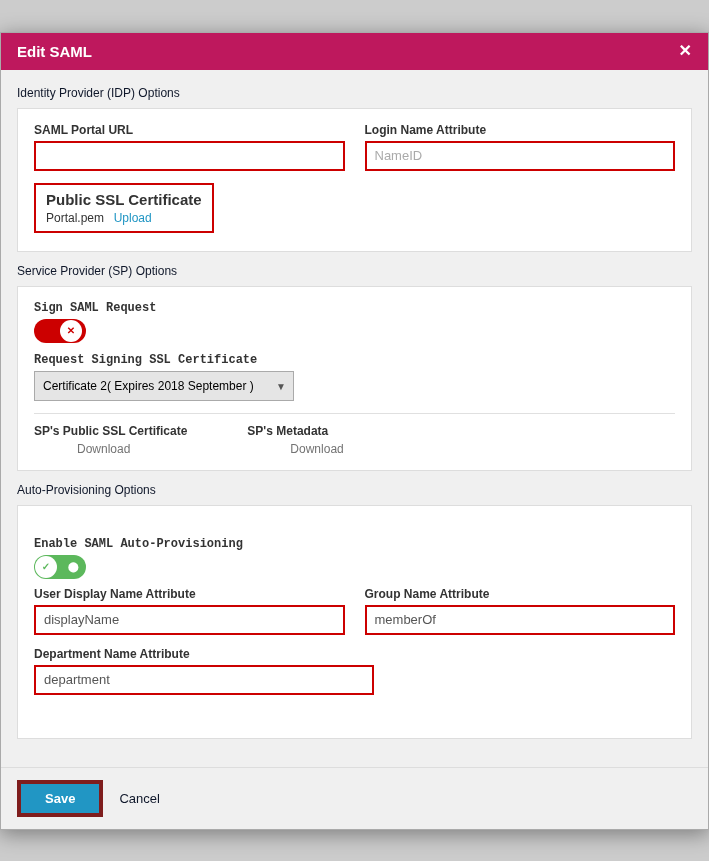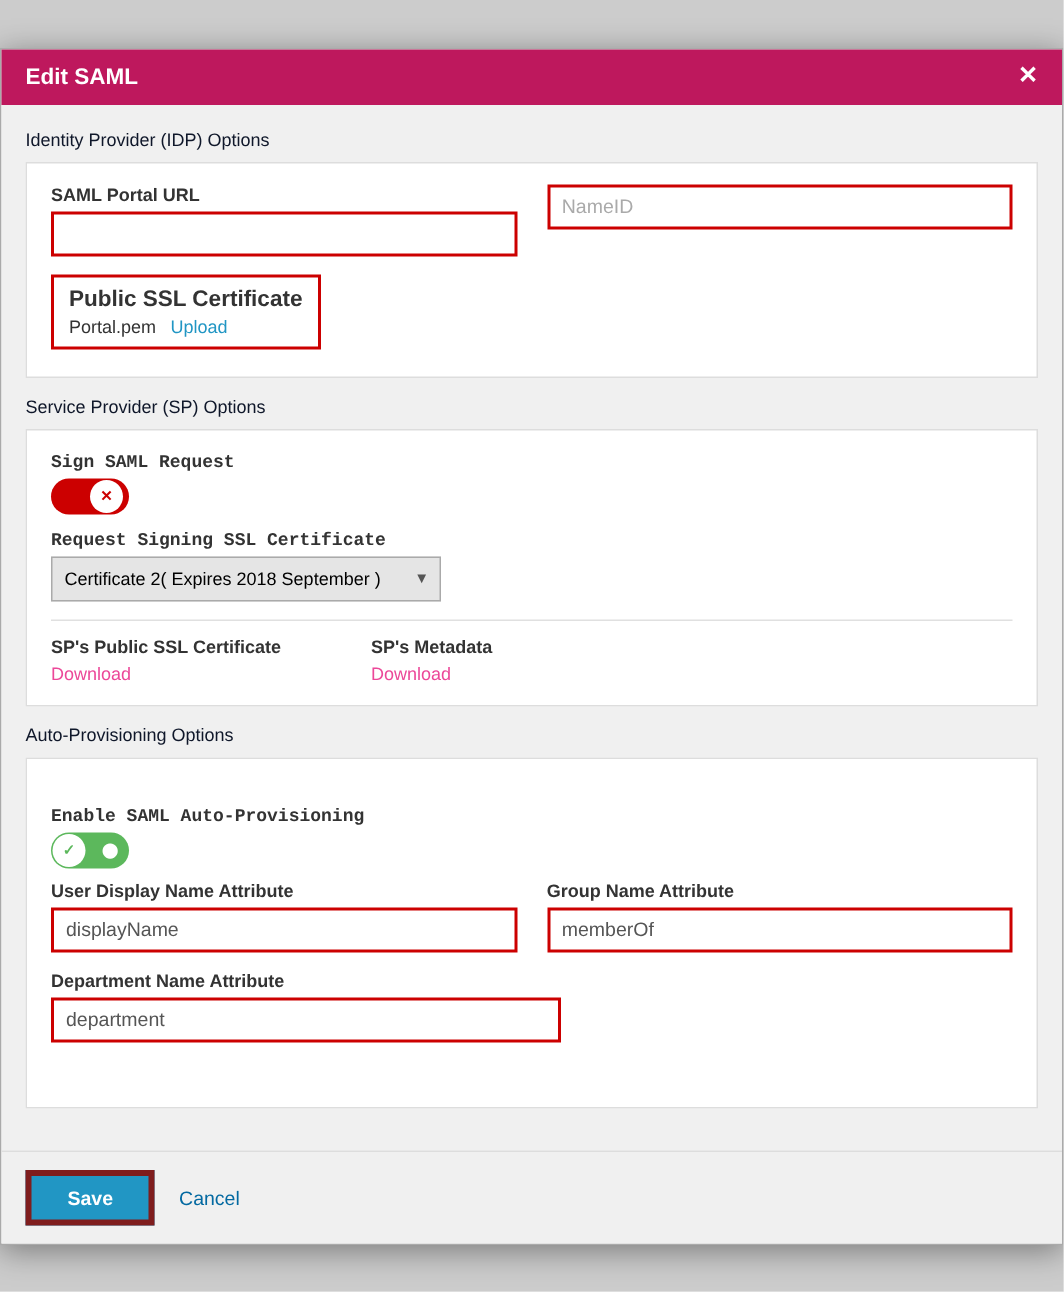--- a/index.html
+++ b/index.html
@@ -180,24 +180,25 @@
       right: 8px;
       top: 50%;
       transform: translateY(-50%);
       pointer-events: none;
       font-size: 10px;
       color: #555;
     }
 
     
     .link-blue {
-      color: #ec4899;
+      color: #737373;
       text-decoration: none;
       cursor: pointer;
       font-size: 12px;
+      margin-left: 43px;
     }
     .link-col {
       display: flex;
       flex-direction: column;
       gap: 4px;
       justify-content: space-between;
     }
     .link-col-label {
       font-weight: bold;
       font-size: 12px;
@@ -227,21 +228,21 @@
       padding: 7px 24px;
       font-size: 13px;
       font-weight: bold;
       cursor: pointer;
     }
     .btn-cancel {
       background: none;
       border: none;
       font-size: 13px;
       cursor: pointer;
-      color: #0369a1;
+      color: #0f172a;
     }
 
     .auto-prov-box {
       background: #fff;
       border: 1px solid #ddd;
       padding: 31px 16px;
       margin-bottom: 12px;
     }
     .field-label {
       font-weight: bold;
@@ -270,20 +271,21 @@
     <div class="section-title">Identity Provider (IDP) Options</div>
     <div class="section-box">
       <div class="form-row">
 
         <div class="form-group">
           <label>SAML Portal URL</label>
           <input type="text" value="" placeholder="" style="">
         </div>
 
         <div class="form-group">
+          <label>Login Name Attribute</label>
           <input type="text" placeholder="NameID" value="" style="">
         </div>
       </div>
 
       
       <div class="ssl-cert-box">
         <div class="cert-label">Public SSL Certificate</div>
         <div>
           <span class="cert-file">Portal.pem</span>
           <a class="upload-link" href="#">Upload</a>

